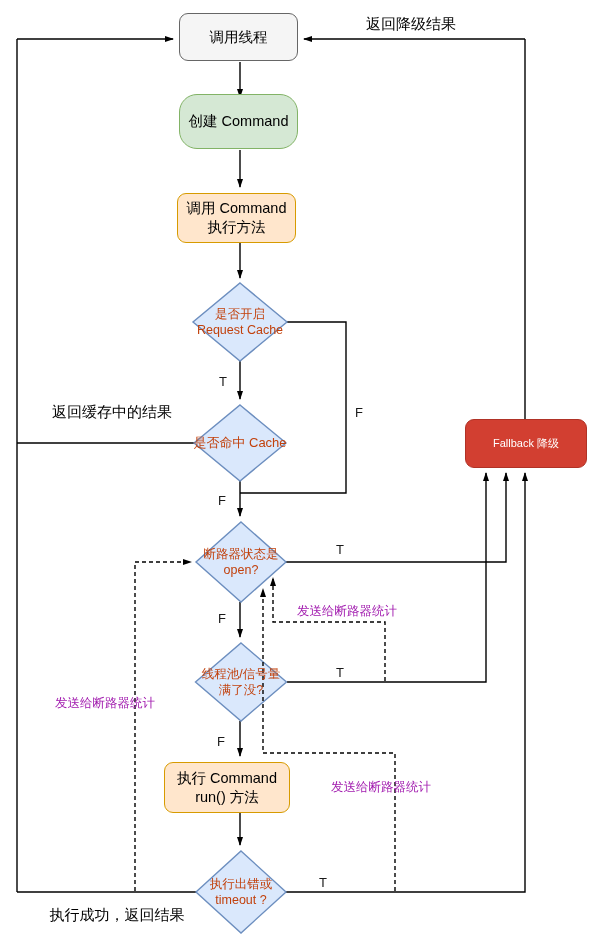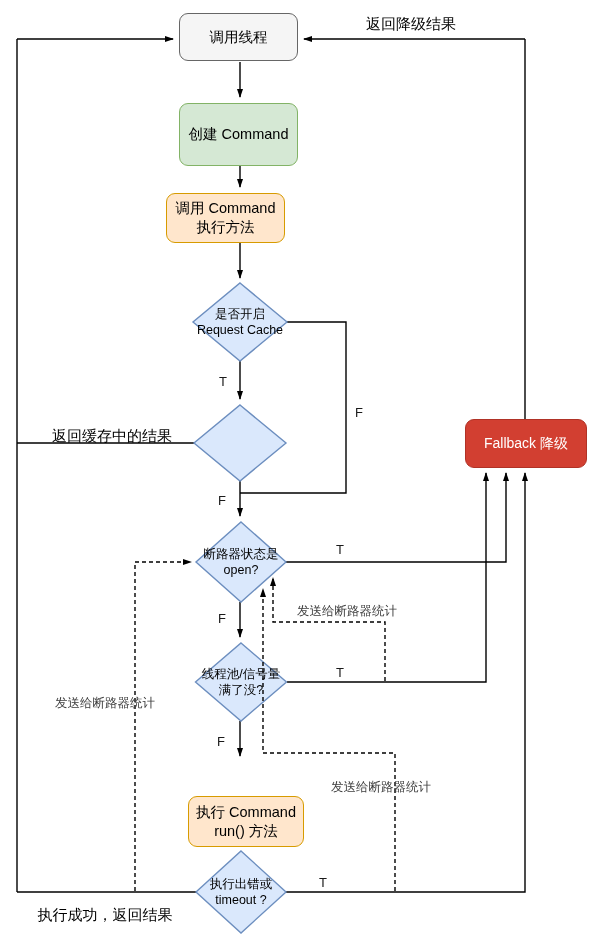--- a/index.html
+++ b/index.html
@@ -13,35 +13,35 @@
   .edge.dashed{stroke-dasharray:4 3;}
   .diamond{fill:var(--diamond-fill);stroke:var(--diamond-stroke);stroke-width:1.4;}
   .node{
     position:absolute;border-radius:9px;display:flex;align-items:center;
     justify-content:center;text-align:center;font-size:14.5px;line-height:1.3;
     white-space:pre-line;box-sizing:border-box;padding:20px 4px;
   }
   .node.gray{background:var(--node-gray-fill);border:1.5px solid var(--node-gray-stroke);}
   .node.green{background:var(--node-green-fill);border:1.5px solid var(--node-green-stroke);}
   .node.orange{background:var(--node-orange-fill);border:1.5px solid var(--node-orange-stroke);}
-  .node.red{background:var(--fallback-fill);border:1.5px solid var(--fallback-stroke);color:#ffffff;font-size:14px;}
+  .node.red{background:var(--fallback-fill);border:1.5px solid var(--fallback-stroke);color:#ffffff;font-size:11px;}
   .diamond-label{
     position:absolute;transform:translate(-50%,-50%);text-align:center;
-    font-size:12.5px;line-height:1.3;white-space:pre-line;color:#000000;width:140px;
+    font-size:12.5px;line-height:1.3;white-space:pre-line;color:#c2410c;width:140px;
     pointer-events:none;
   }
   .tf{
     position:absolute;transform:translate(-50%,-50%);font-size:13px;color:#1a1a1a;
   }
   .ann{
     position:absolute;transform:translate(-50%,-50%);font-size:15px;color:#000;
     white-space:nowrap;
     font-family:Liberation Mono, monospace;
   }
-  .ann.small{font-size:12.5px;color:#404040;}
+  .ann.small{font-size:12.5px;color:#a21caf;}
 </style>
 </head>
 <body>
 
 <div id="canvas">
 
   <svg id="edges" viewBox="0 0 605 938" xmlns="http://www.w3.org/2000/svg">
     <defs>
       <marker id="arr" markerUnits="userSpaceOnUse" markerWidth="10" markerHeight="8" refX="8" refY="3" orient="auto">
         <path d="M0,0 L9,3 L0,6 Z" fill="#000"></path>
@@ -77,47 +77,48 @@
     <polygon class="diamond" points="241,643 286.5,682 241,721 195.5,682"></polygon>
     <polygon class="diamond" points="241,851 286,892 241,933 196,892"></polygon>
 
     <path class="edge dashed" d="M385 681 V622 H273 V578" marker-end="url(#arr)"></path>
     <path class="edge dashed" d="M395 891 V753 H263 V589" marker-end="url(#arr)"></path>
     <path class="edge dashed" d="M135 891 V562 H191" marker-end="url(#arr)"></path>
   </svg>
 
   <div class="node gray" style="left:179px;top:13px;width:119px;height:48px;">调用线程</div>
 
-  <div class="node green" style="left:179px;top:103px;width:119px;height:63px;">创建 Command</div>
+  <div class="node green" style="left:179px;top:94px;width:119px;height:55px;border-radius:18px;">创建 Command</div>
 
-  <div class="node orange" style="left:166px;top:193px;width:119px;height:50px;text-align:center;">调用 Command 执行方法</div>
+  <div class="node orange" style="left:177px;top:193px;width:119px;height:50px;text-align:center;">调用 Command 执行方法</div>
 
-  <div class="node orange" style="left:188px;top:762px;width:116px;height:51px;margin-top:34px;">执行 Command
+  <div class="node orange" style="left:164px;top:762px;width:126px;height:51px;">执行 Command
 run() 方法</div>
 
   <div class="node red" style="left:465px;top:419px;width:122px;height:49px;">Fallback 降级</div>
 
   <div class="diamond-label" style="left:240px;top:322px;">是否开启
 Request Cache</div>
+  <div class="diamond-label" style="left:240px;top:443px;font-size:13px;">是否命中 Cache</div>
   <div class="diamond-label" style="left:241px;top:562px;">断路器状态是
 open?</div>
   <div class="diamond-label" style="left:241px;top:892px;">执行出错或
 timeout ?</div>
   <div class="diamond-label" style="left:241px;top:682px;">线程池/信号量
 满了没?</div>
 
   <div class="tf" style="left:223px;top:381px;">T</div>
   <div class="tf" style="left:359px;top:412px;">F</div>
   <div class="tf" style="left:222px;top:500px;">F</div>
   <div class="tf" style="left:340px;top:549px;">T</div>
   <div class="tf" style="left:222px;top:618px;">F</div>
   <div class="tf" style="left:340px;top:672px;">T</div>
   <div class="tf" style="left:221px;top:741px;">F</div>
   <div class="tf" style="left:323px;top:882px;">T</div>
 
   <div class="ann" style="left:411px;top:24px;">返回降级结果</div>
-  <div class="ann" style="left:112px;top:436px;">返回缓存中的结果</div>
-  <div class="ann" style="left:105px;top:915px;">执行成功，返回结果</div>
+  <div class="ann" style="left:112px;top:412px;">返回缓存中的结果</div>
+  <div class="ann" style="left:117px;top:915px;">执行成功，返回结果</div>
   <div class="ann small" style="left:347px;top:611px;">发送给断路器统计</div>
   <div class="ann small" style="left:381px;top:787px;">发送给断路器统计</div>
   <div class="ann small" style="left:105px;top:703px;">发送给断路器统计</div>
 
 </div>
 
 </body></html>

